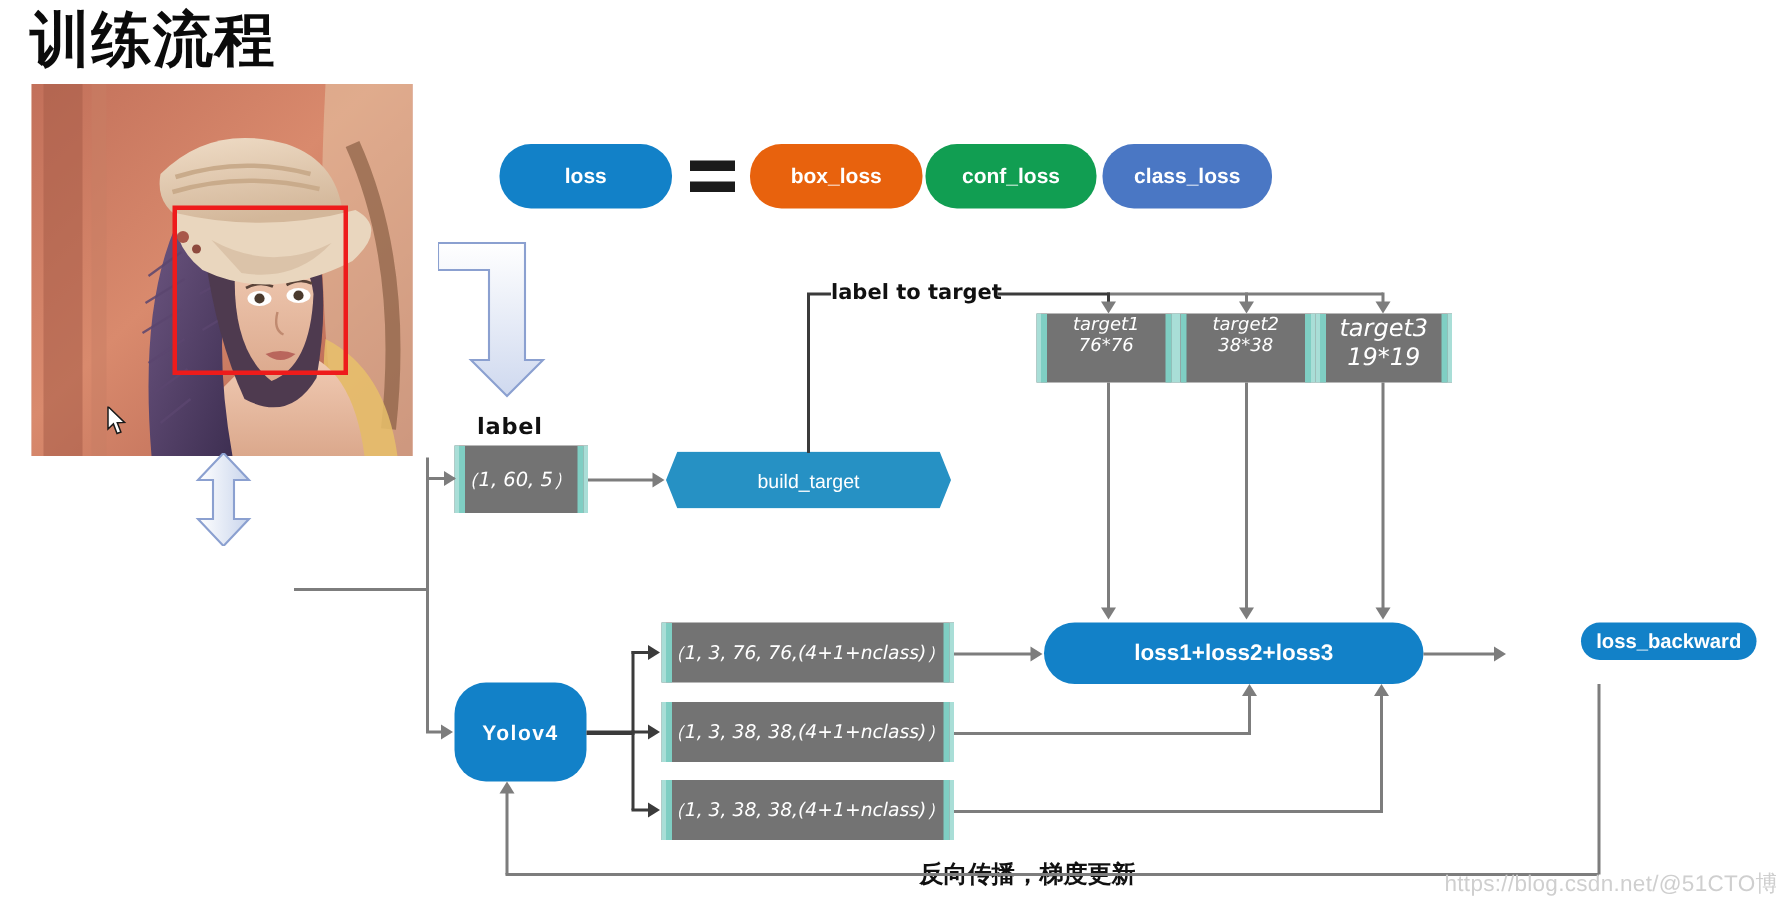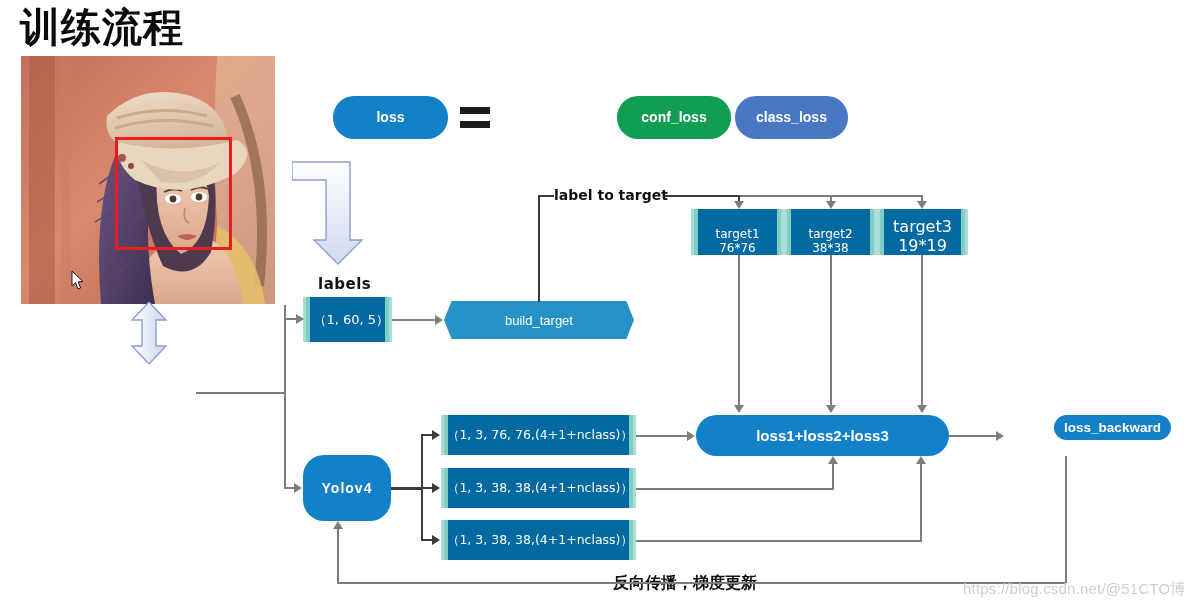--- a/index.html
+++ b/index.html
@@ -45,27 +45,27 @@
     border-radius:21px;
   }
   .blue{background:#1281c8;}
   .orange{background:#e8620d;}
   .green{background:#119e52;}
   .slate{background:#4a77c4;}
   .periwinkle{background:#6b86c8;}
 
   
   .tealbox{
-    background:#0369a1;
+    background:#737373;
     border-left:3px solid #a9ded7;
     border-right:3px solid #a9ded7;
     box-shadow:inset 4px 0 0 #7fcec3, inset -4px 0 0 #7fcec3;
     color:#ffffff;font-weight:normal;
     font-family:"DejaVu Sans", sans-serif;
-    display:flex;align-items:center;justify-content:flex-end;text-align:center;
+    display:flex;align-items:center;justify-content:flex-start;text-align:center;font-style:italic;
   }
 
   
   #eq{left:460px;top:105px;width:30px;height:26px;}
   #eq .bar{position:absolute;left:0;width:30px;height:7px;background:#1b1b1b;}
   #eq .b1{top:2px;}
   #eq .b2{top:16px;}
 
   
   .hex{
@@ -190,20 +190,21 @@
     </div>
   </div>
 
   <div class="abs node blue" id="loss-box" style="left:333px;top:96px;width:115px;height:43px;font-size:14px;">loss</div>
 
   <div class="abs" id="eq">
     <div class="bar b1"></div>
       <div class="bar b2"></div>
   </div>
 
+  <div class="abs node orange" style="left:500px;top:96px;width:115px;height:43px;font-size:14px;">box_loss</div>
   <div class="abs node green" style="left:617px;top:96px;width:114px;height:43px;font-size:14px;">conf_loss</div>
   <div class="abs node slate" style="left:735px;top:96px;width:113px;height:43px;font-size:14px;">class_loss</div>
 
   <div class="bigarrow" style="left:292px;top:158px;">
     <svg width="80" height="110" viewBox="0 0 80 110">
       <defs>
         <linearGradient id="ag1" x1="0" y1="0" x2="0" y2="1">
           <stop offset="0%" stop-color="#ffffff"></stop>
           <stop offset="100%" stop-color="#cfd9ef"></stop>
         </linearGradient>
@@ -218,21 +219,21 @@
         <linearGradient id="ag2" x1="0" y1="0" x2="1" y2="0">
           <stop offset="0%" stop-color="#ffffff"></stop>
           <stop offset="100%" stop-color="#c9d5ec"></stop>
         </linearGradient>
       </defs>
       <path d="M21 0 L38 18 L28 18 L28 44 L38 44 L21 62 L4 44 L14 44 L14 18 L4 18 Z" fill="url(#ag2)" stroke="#8ba0d0" stroke-width="1.4"></path>
     </svg>
   </div>
 
 
-  <div class="caption" id="labels-cap">labels</div>
+  <div class="caption" id="labels-cap">label</div>
   <div class="abs tealbox" style="left:303px;top:297px;width:89px;height:45px;font-size:13px;">（1, 60, 5）</div>
 
   <div class="abs hex" style="left:444px;top:301px;width:190px;height:38px;">build_target</div>
 
   <div class="abs tealbox" style="left:691px;top:209px;width:93px;height:46px;font-size:12px;flex-direction:column;">
     <span>target1</span>
     <span>76*76</span>
   </div>
   <div class="abs tealbox" style="left:784px;top:209px;width:93px;height:46px;font-size:12px;flex-direction:column;">
     <span>target2</span>

